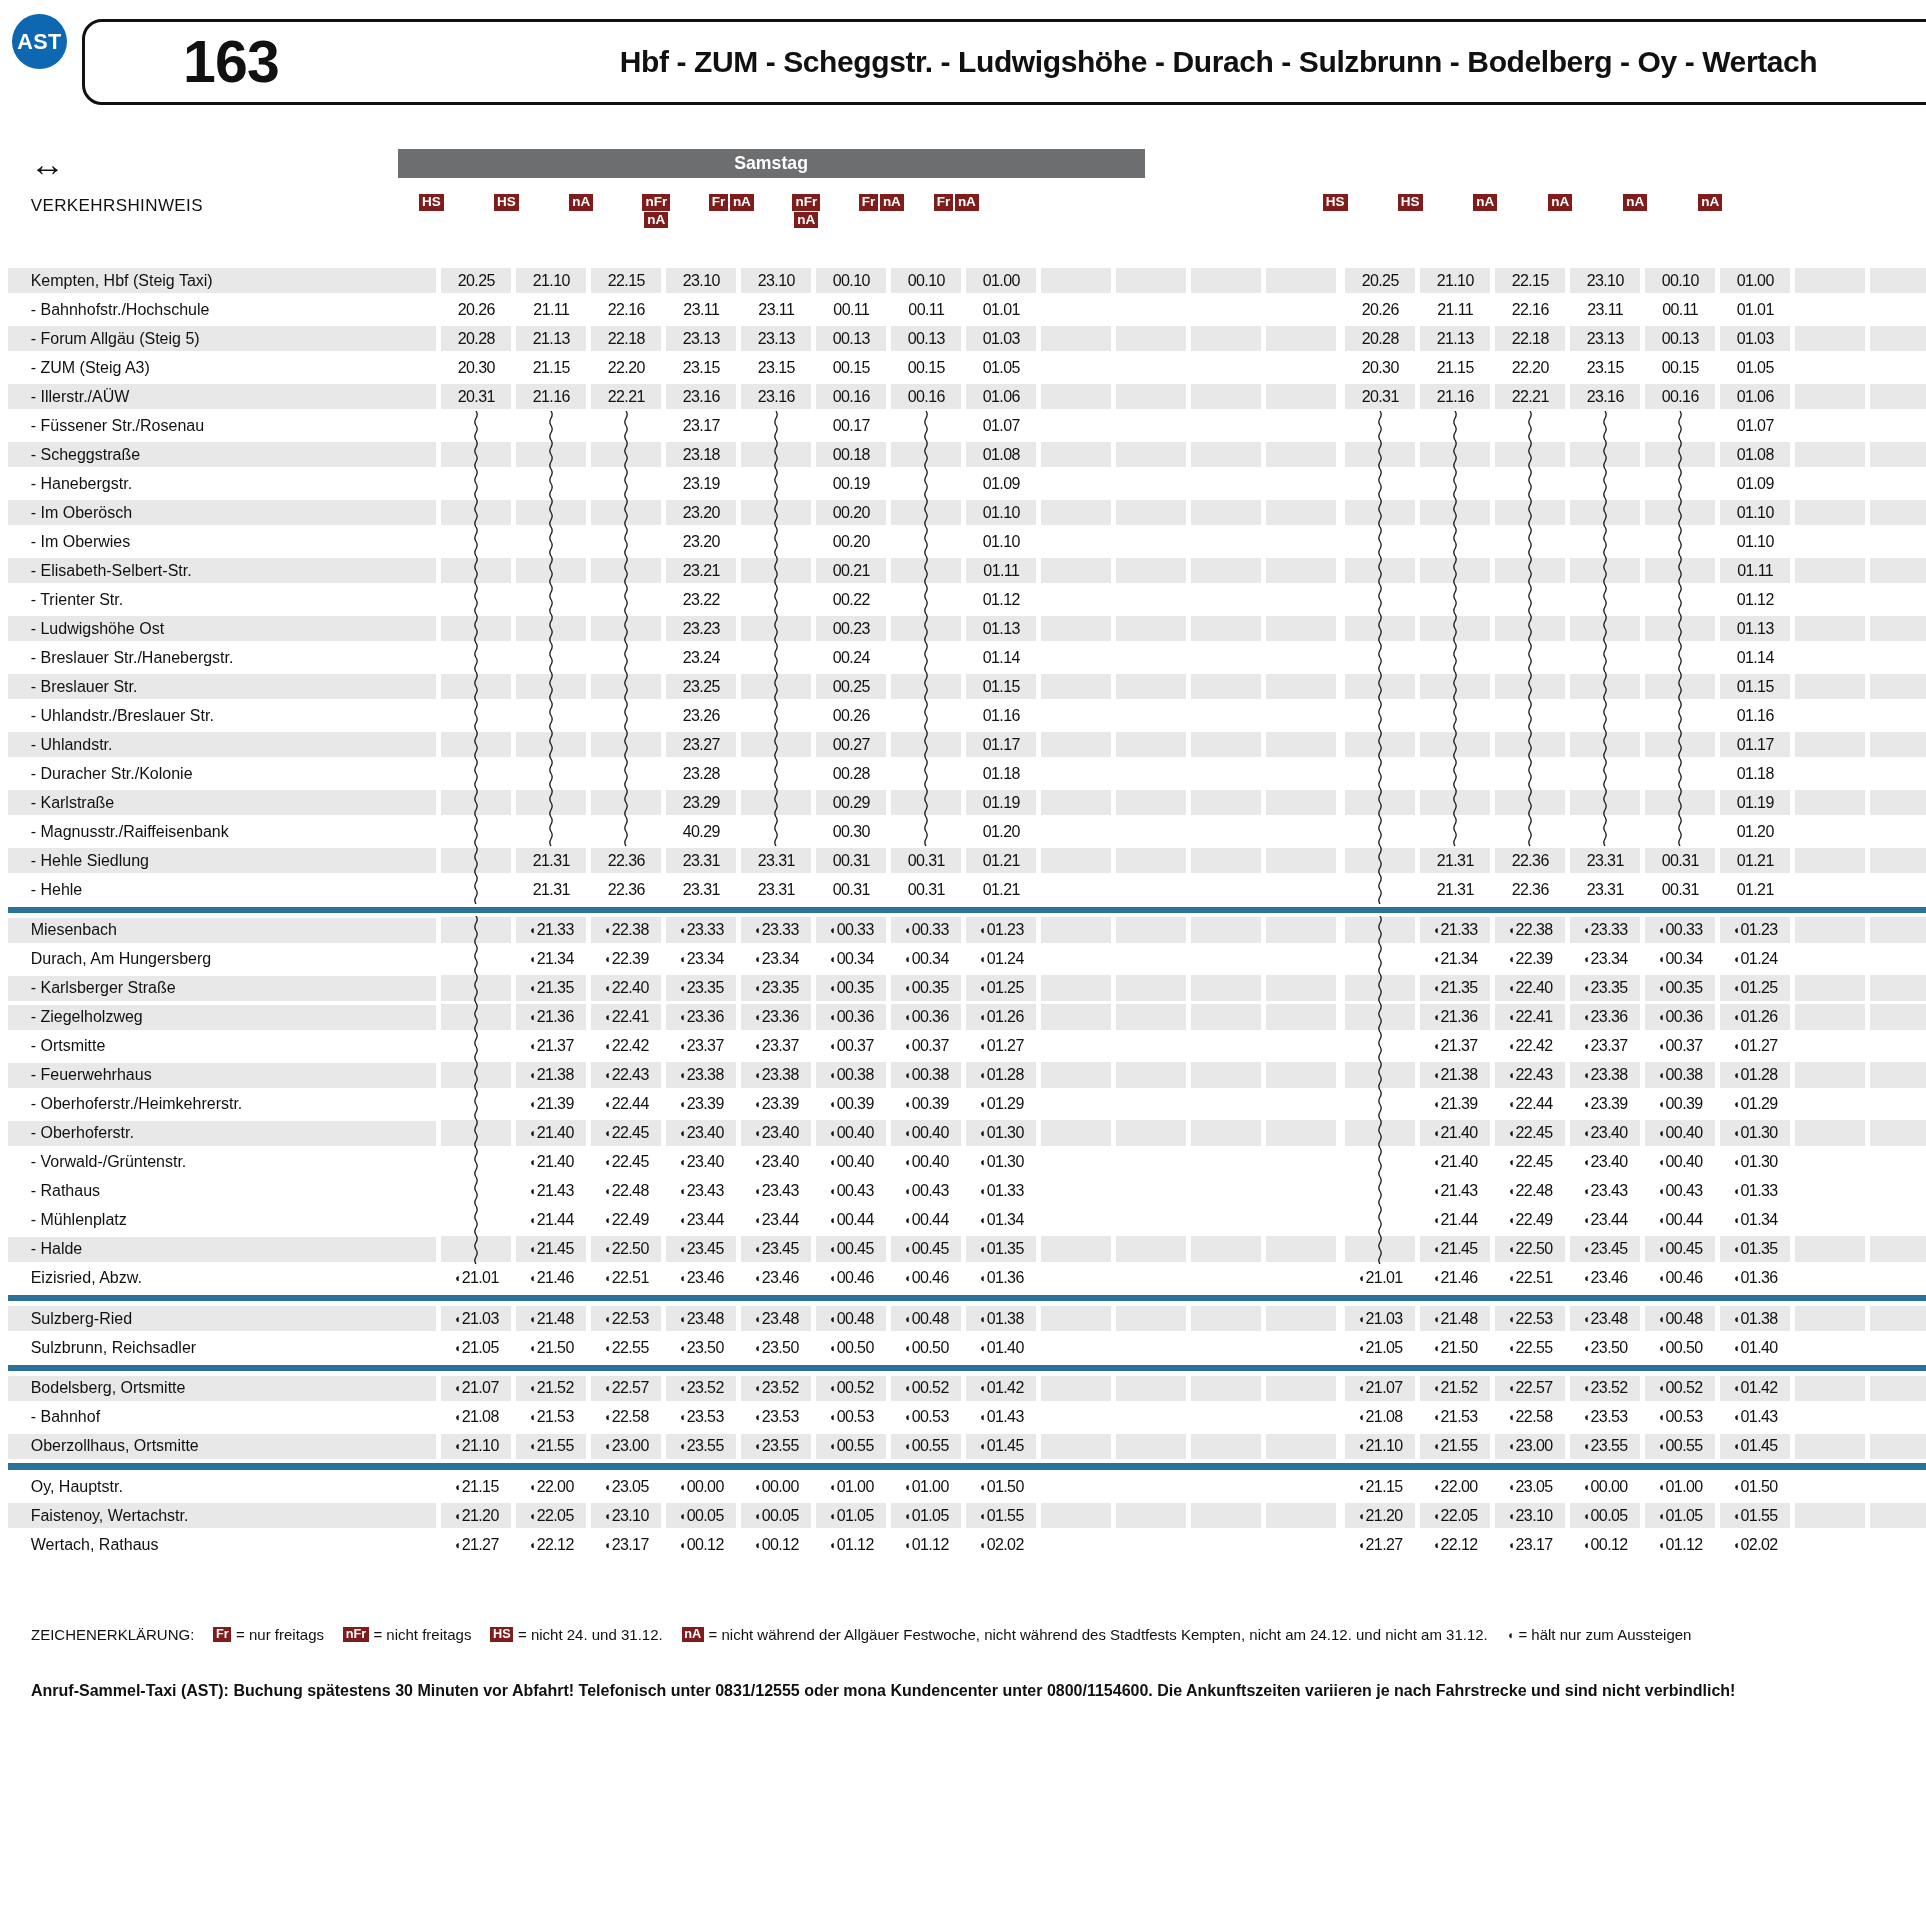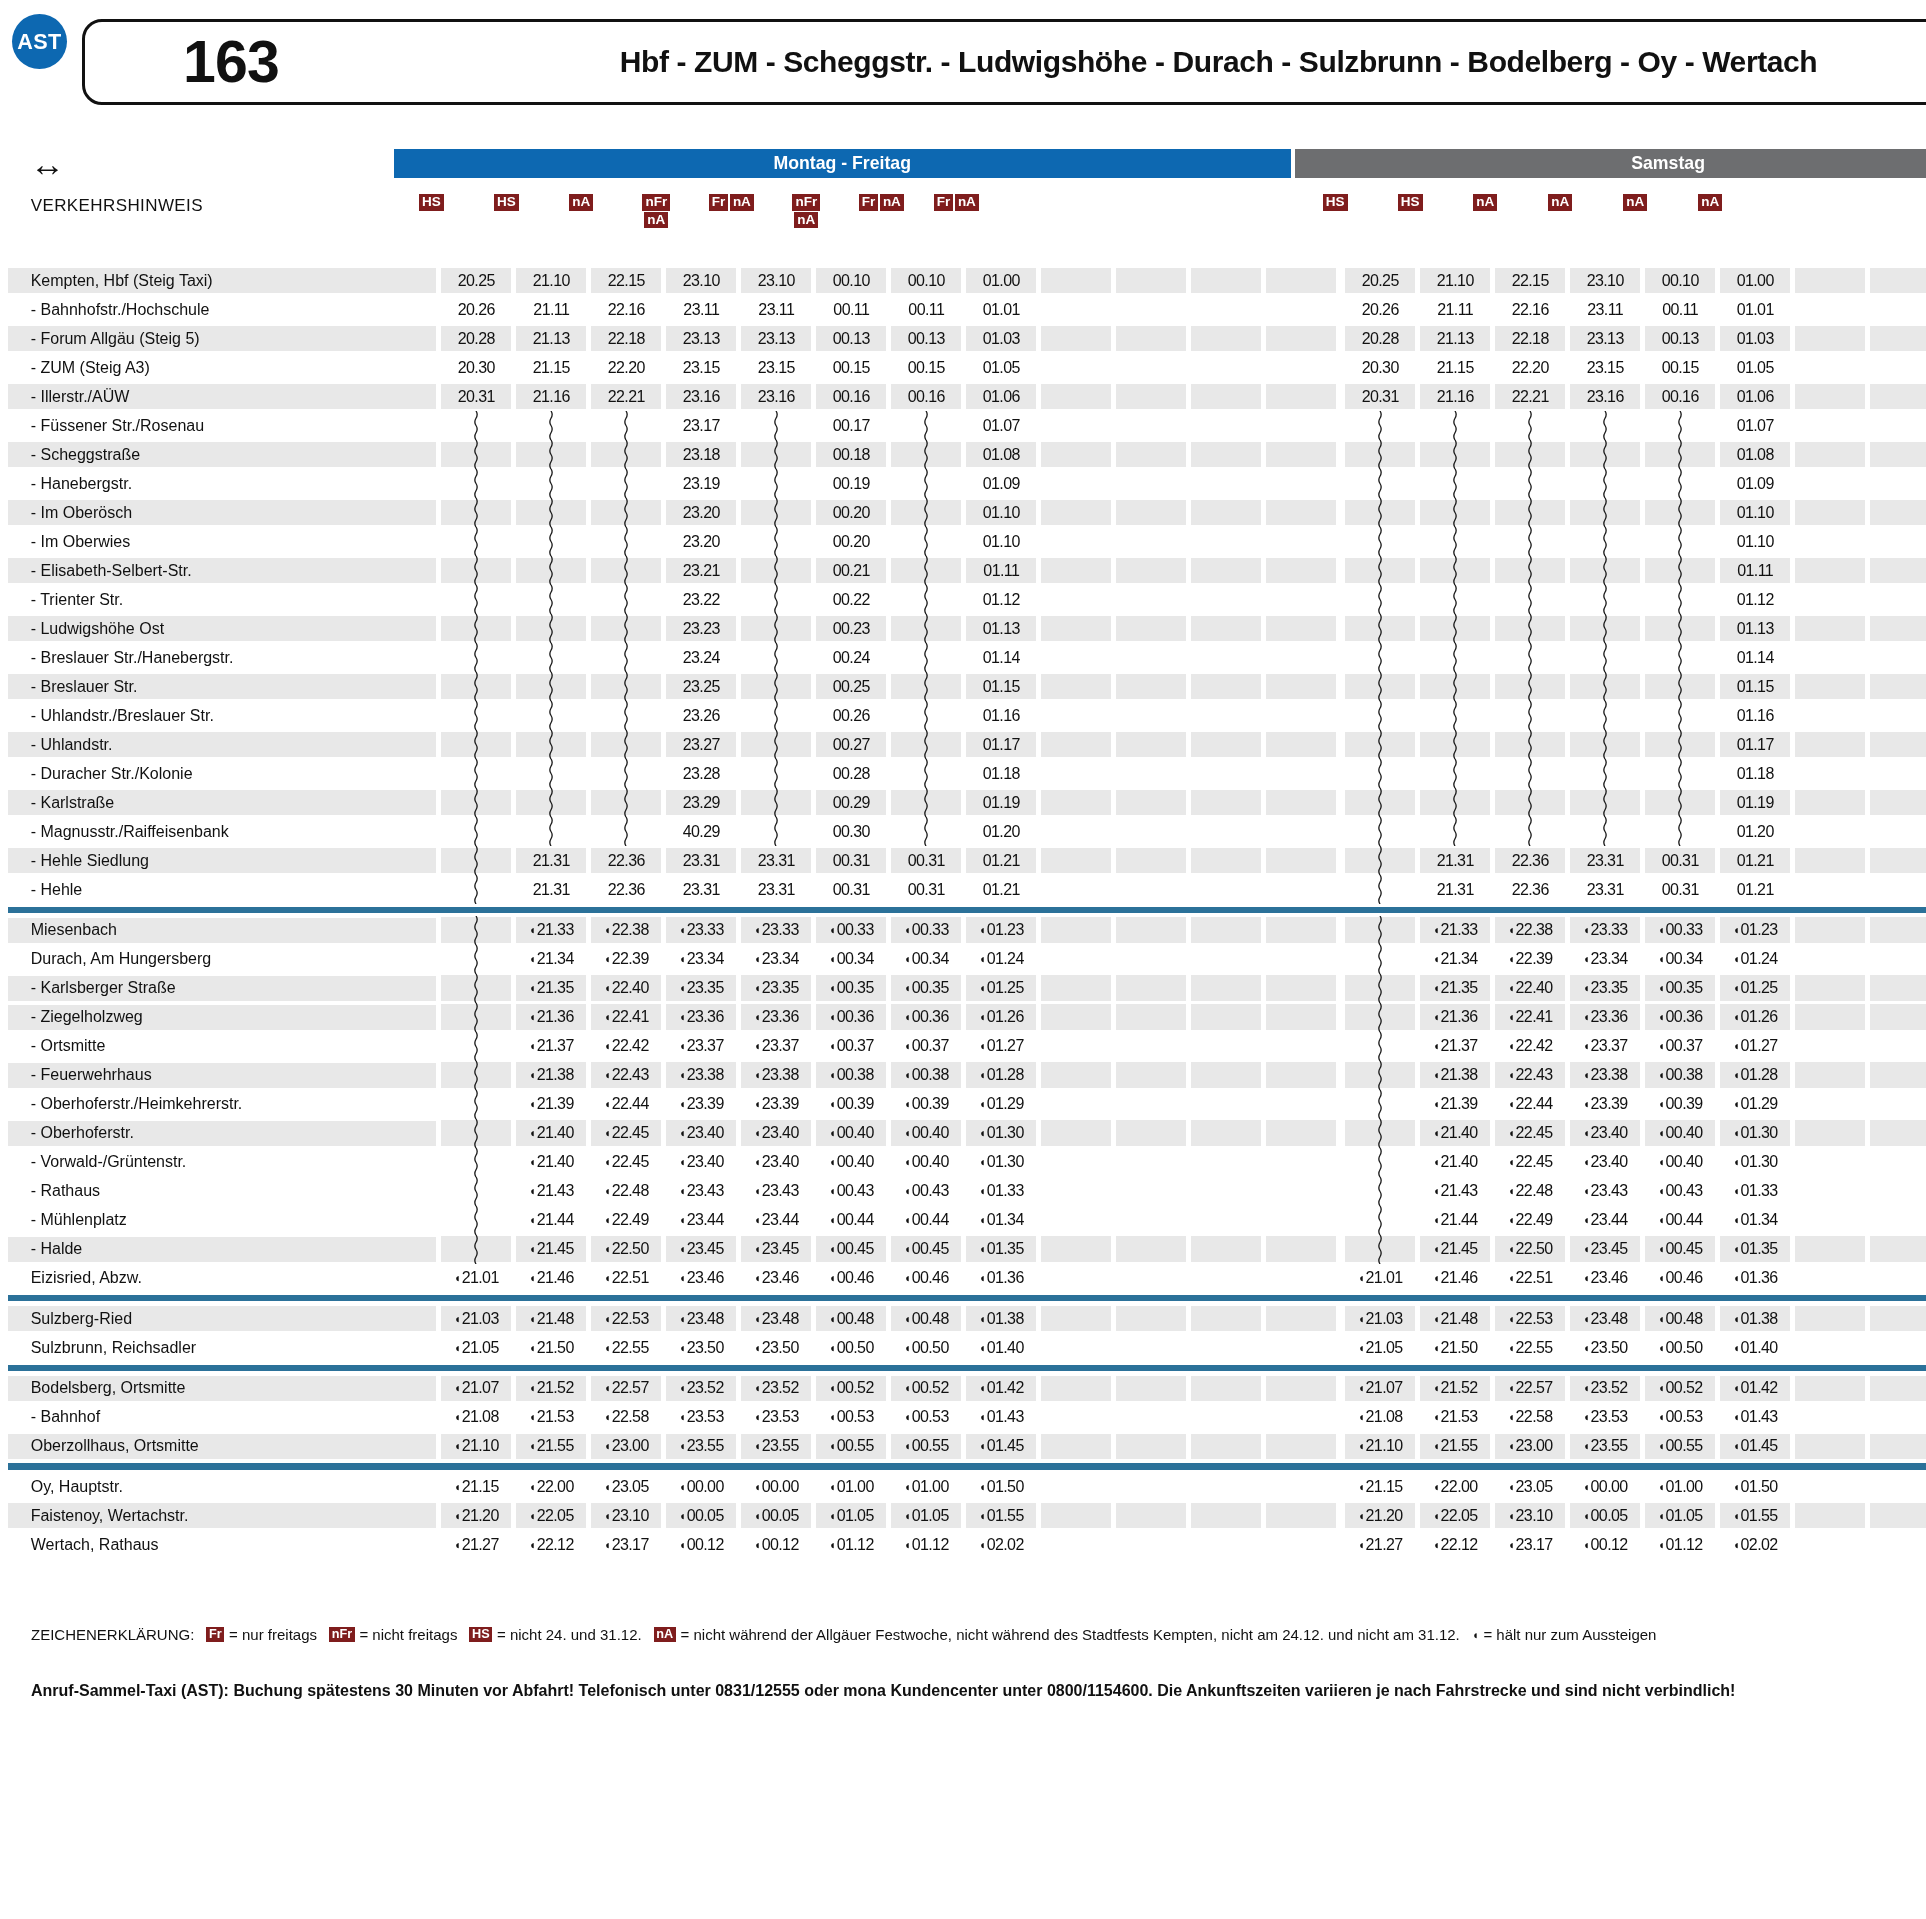--- a/index.html
+++ b/index.html
@@ -38,42 +38,41 @@
   .lblcell{width:428px;height:25px;display:flex;align-items:center;box-sizing:border-box;
         padding-left:23px;font-size:16px;white-space:nowrap;}
   .row.shaded .lblcell{background:#e8e8e8;}
   .slot.shade::before{content:"";position:absolute;left:2.7px;right:2.7px;top:1.9px;bottom:1.9px;background:#e8e8e8;}
   .tm{position:relative;z-index:1;font-size:16px;letter-spacing:-0.6px;white-space:nowrap;}
   .ho{font-size:12px;margin-right:1.2px;position:relative;top:-0.8px;}
   svg.wav{position:absolute;left:50%;top:0;transform:translateX(-50%);height:29px;width:6.2px;z-index:1;}
   .seprow{height:11.6px;display:flex;align-items:center;}
   .sepbar{width:100%;height:6.2px;background:#2b7199;}
   
-  .legend{position:absolute;left:31px;top:1626px;display:flex;align-items:center;gap:12px;
+  .legend{position:absolute;left:31px;top:1626px;display:flex;align-items:center;gap:19px;
         font-size:15px;white-space:nowrap;}
   .legend .bdg{font-size:12.7px;padding:0.8px 2.7px;}
   .leg-item{display:flex;align-items:center;gap:4.6px;}
   .leg-sym{font-size:11.6px;}
   .astnote{position:absolute;left:31px;top:1682px;font-size:16px;font-weight:bold;white-space:nowrap;}
 </style>
 </head>
 <body>
 
 <div class="ast">AST</div>
 
 <div class="routebox">
   <div class="routenum">163</div>
   <div class="routetitle">Hbf - ZUM - Scheggstr. - Ludwigshöhe - Durach - Sulzbrunn - Bodelberg - Oy - Wertach</div>
 </div>
 
 <div class="daybar">
   <div class="db-label">
     <span class="arrow">↔</span>
   </div>
-  <div class="bar bar-mf">Montag - Freitag</div>
   <div class="dgap"></div>
   <div class="bar bar-sa">Samstag</div>
 
 </div>
 
 <div class="hintrow">
   <div class="hint-label">VERKEHRSHINWEIS</div>
   <div class="secgap"></div>
   <div class="sec mf">
       <div class="slot">

